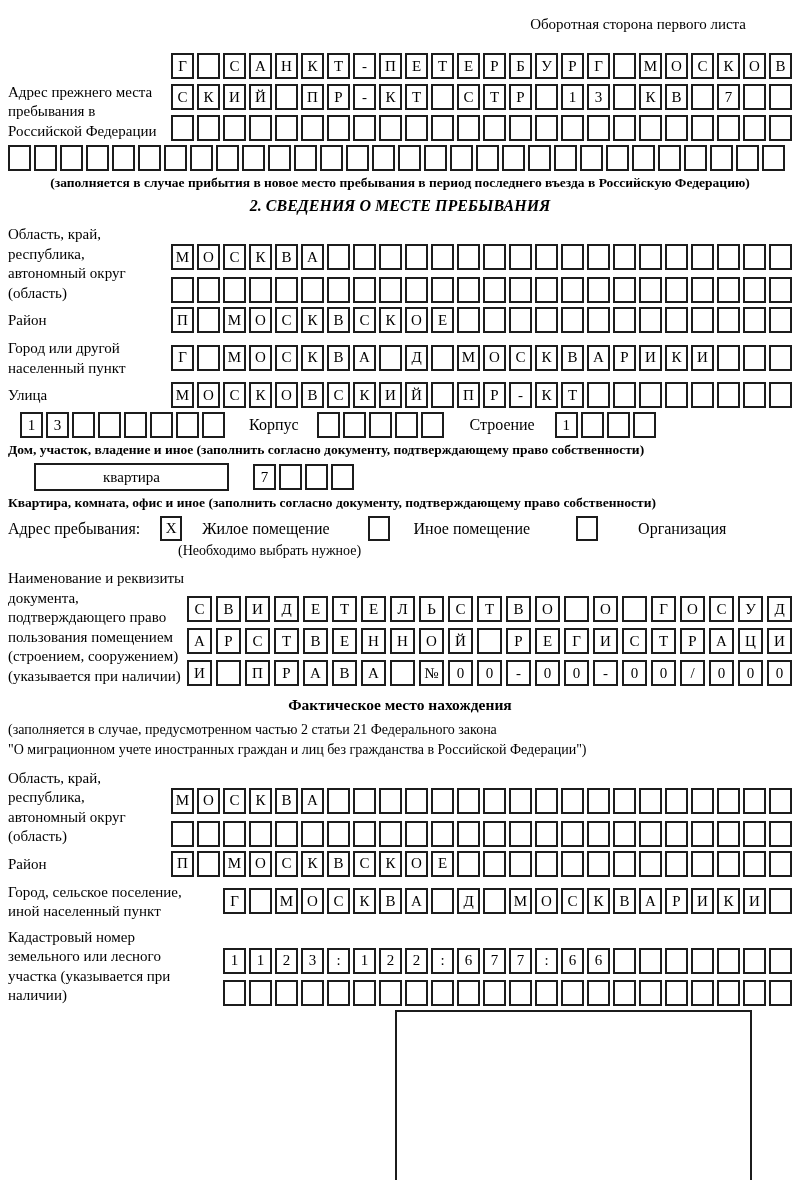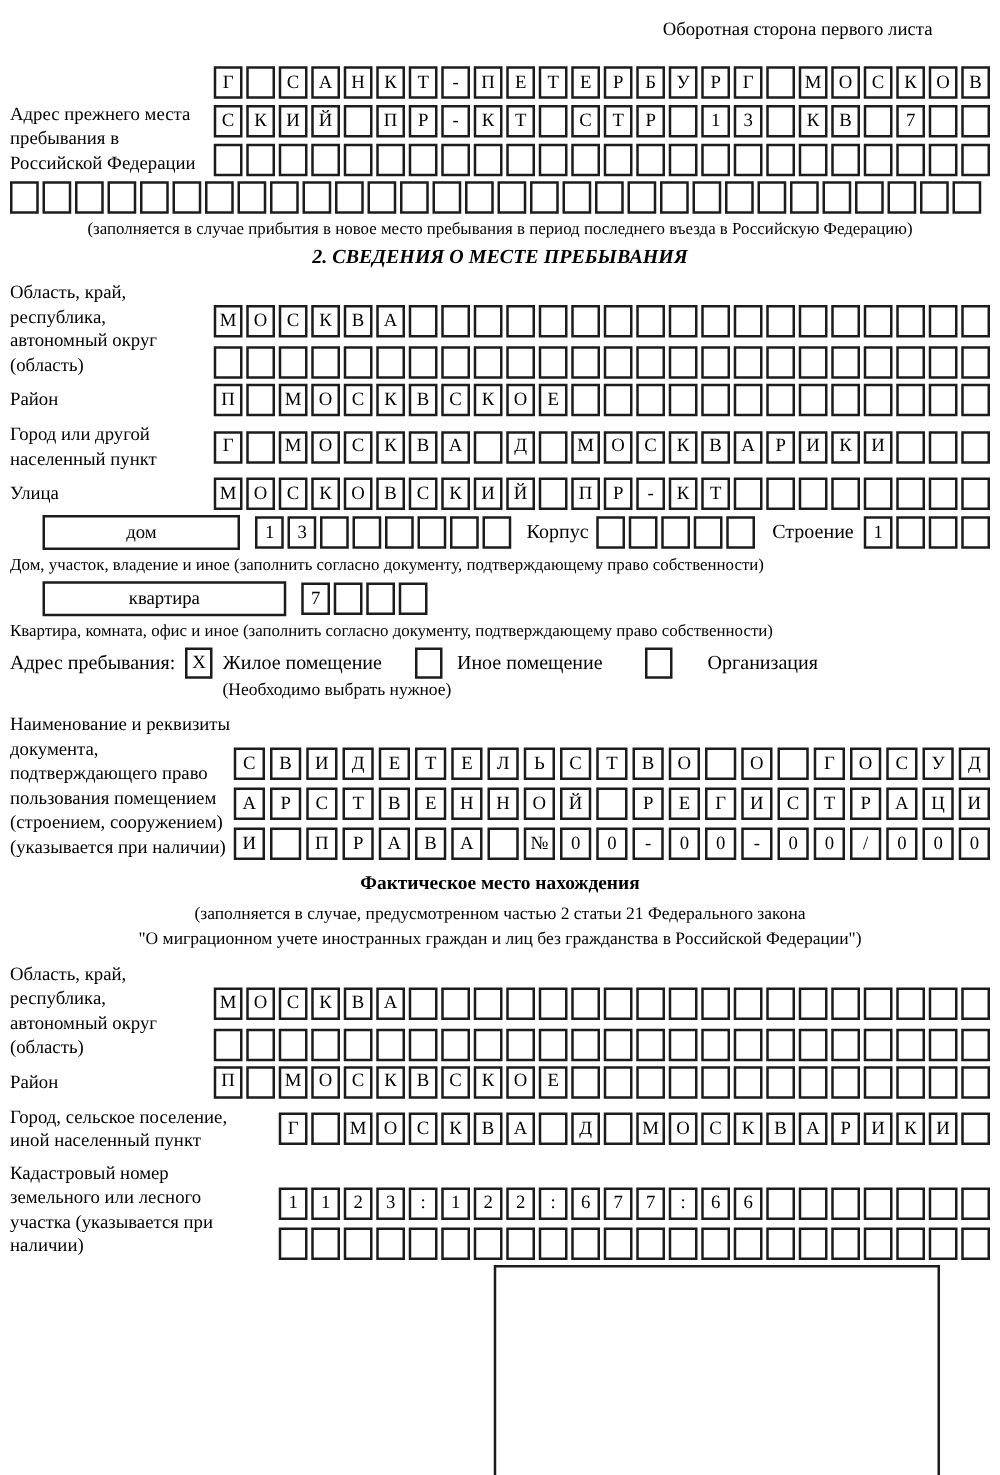--- a/index.html
+++ b/index.html
@@ -3,38 +3,38 @@
 <meta charset="utf-8">
 <style>
   html,body{margin:0;padding:0;}
   body{
     width:800px;height:1180px;background:#ffffff;color:#000;
     font-family:"Liberation Serif","DejaVu Serif",serif;
     overflow:hidden;
   }
   .page{padding:6px 8px 0 8px;box-sizing:border-box;width:800px;}
   .back-note{text-align:right;font-size:15px;margin:10px 46px 20px 0;}
-  .row{display:flex;align-items:center;margin-bottom:4px;}
+  .row{display:flex;align-items:center;margin-bottom:4px;gap:12px;}
   .group{display:flex;align-items:flex-end;margin-bottom:4px;}
   .glabel{font-size:15px;line-height:1.3;padding-top:2px;}
   .cellcol{margin-left:auto;display:flex;flex-direction:column;gap:5px;}
   .cells{display:flex;gap:3px;margin-left:auto;}
   .cells.noauto{margin-left:0;}
   .cell{
     width:23px;min-width:23px;height:26px;box-sizing:border-box;
     border:2px solid #1c1c1c;display:flex;align-items:center;justify-content:center;
     font-size:15px;background:#fff;
   }
   .doc-cells{gap:4px;}
   .doc-cells .cell{width:25px;min-width:25px;}
-  .caption{font-size:13.5px;margin:1px 0 5px 0;}
+  .caption{font-size:13.5px;margin:1px 0 5px 0;font-weight:bold;}
   .caption.center{text-align:center;}
   .sec-title{text-align:center;font-weight:bold;font-size:16px;margin:6px 0 8px 0;font-style:italic;}
   .sub-title{text-align:center;font-weight:bold;font-size:15.5px;margin:10px 0 6px 0;}
-  .center-note{text-align:center;font-size:14px;line-height:1.45;margin-bottom:6px;}
+  .center-note{text-align:left;font-size:14px;line-height:1.45;margin-bottom:6px;}
   .widebox{
     height:28px;box-sizing:border-box;border:2px solid #1c1c1c;
     display:flex;align-items:center;justify-content:center;font-size:15px;
   }
   .dom-box{width:160px;margin-left:26px;}
   .kv-box{width:195px;margin-left:26px;}
   .inline-label{font-size:16px;white-space:nowrap;}
   .checkbox{
     width:22px;min-width:22px;height:25px;box-sizing:border-box;border:2px solid #1c1c1c;
     display:flex;align-items:center;justify-content:center;font-size:15px;background:#fff;
@@ -315,21 +315,20 @@
         <div class="cell"></div>
         <div class="cell"></div>
         <div class="cell"></div>
         <div class="cell"></div>
         <div class="cell"></div>
         <div class="cell"></div>
       </div>
   </div>
 
   <div class="row">
-    <div class="widebox dom-box">дом</div>
     <div class="cells noauto" style="margin-left:12px;">
         <div class="cell">1</div>
         <div class="cell">3</div>
         <div class="cell"></div>
         <div class="cell"></div>
         <div class="cell"></div>
         <div class="cell"></div>
         <div class="cell"></div>
         <div class="cell"></div>
       </div>

